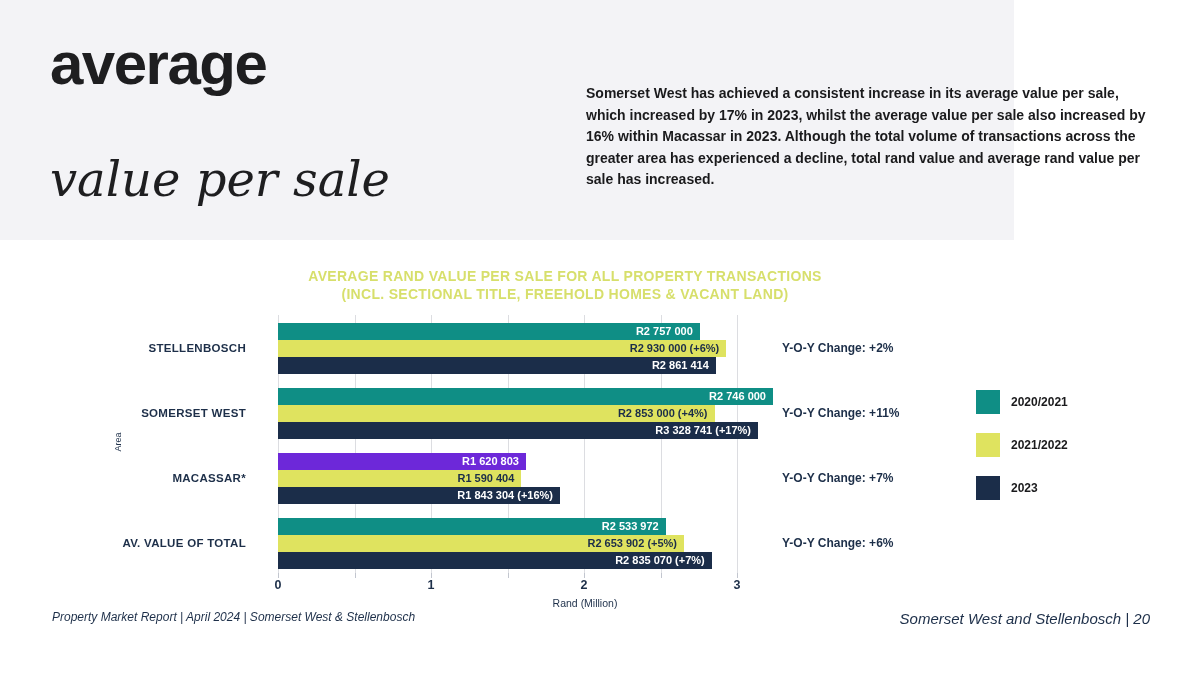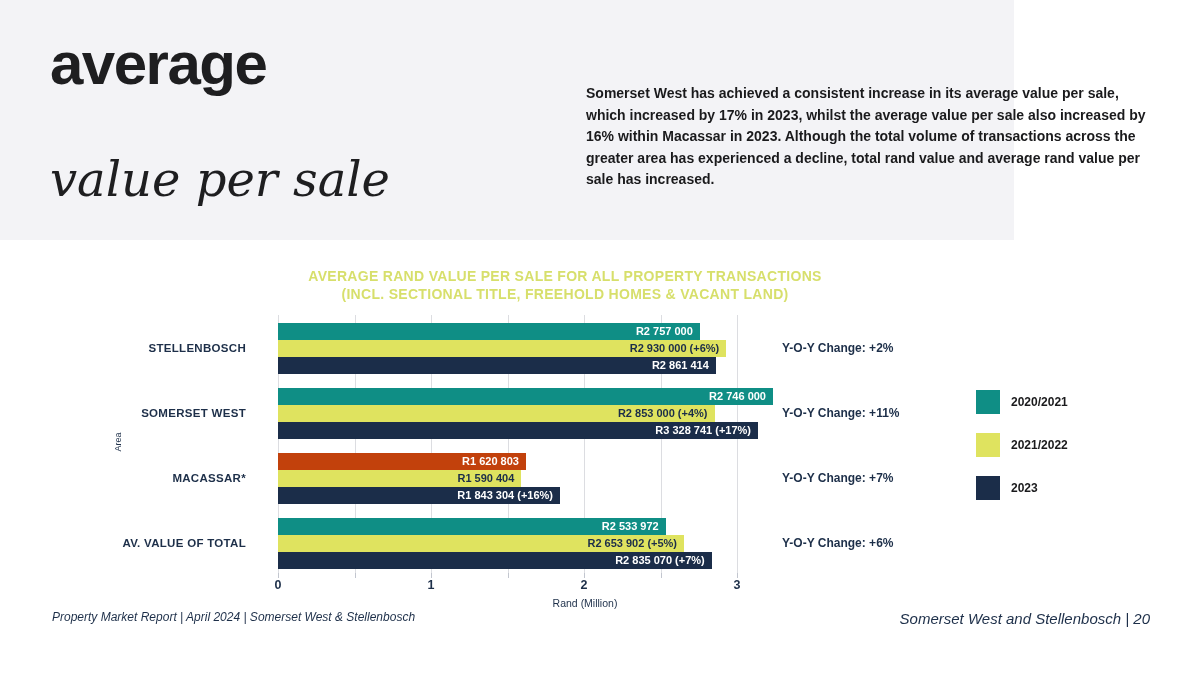--- a/index.html
+++ b/index.html
@@ -93,21 +93,21 @@
           <span class="bar-label" style="color: rgb(255, 255, 255);">R2 746 000</span>
         </div>
         <div class="bar" style="top: 17px; width: 436.509px; background: rgb(223, 227, 95);">
           <span class="bar-label" style="color: rgb(27, 45, 73);">R2 853 000 (+4%)</span>
         </div>
         <div class="bar" style="top: 34px; width: 480px; background: rgb(27, 45, 73);">
           <span class="bar-label" style="color: rgb(255, 255, 255);">R3 328 741 (+17%)</span>
         </div>
       </div>
       <div class="bar-group" style="top: 138px;">
-        <div class="bar" style="top: 0px; width: 247.983px; background: #c2410c;">
+        <div class="bar" style="top: 0px; width: 247.983px; background: #6d28d9;">
           <span class="bar-label" style="color: rgb(255, 255, 255);">R1 620 803</span>
         </div>
         <div class="bar" style="top: 17px; width: 243.332px; background: rgb(223, 227, 95);">
           <span class="bar-label" style="color: rgb(27, 45, 73); margin-left: 32px;">R1 590 404</span>
         </div>
         <div class="bar" style="top: 34px; width: 282.026px; background: rgb(27, 45, 73);">
           <span class="bar-label" style="color: rgb(255, 255, 255);">R1 843 304 (+16%)</span>
         </div>
       </div>
       <div class="bar-group" style="top: 203px;">

